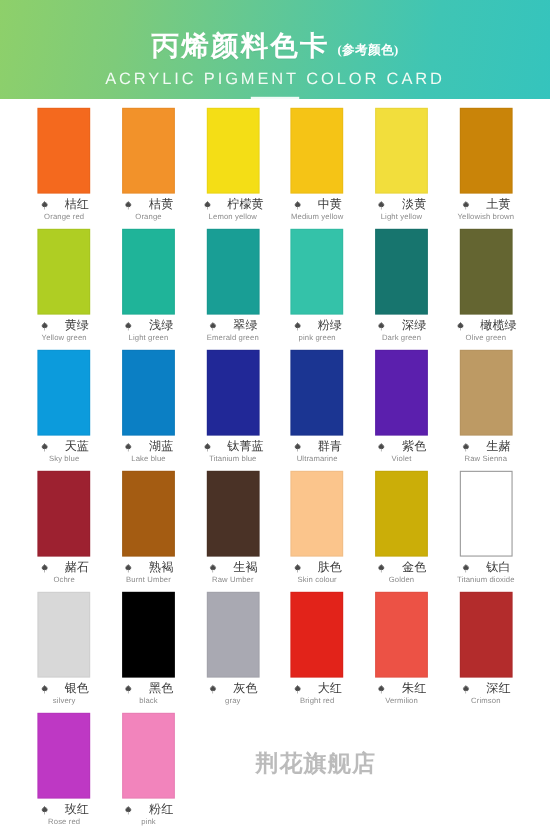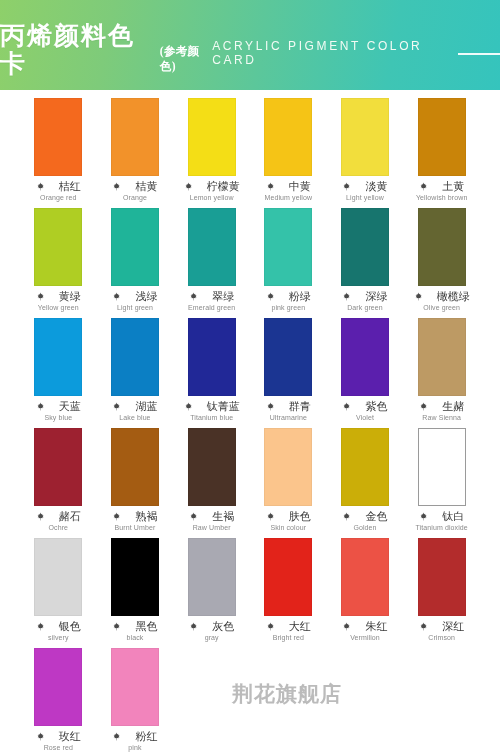--- a/index.html
+++ b/index.html
@@ -13,37 +13,37 @@
 
   
   .header {
     position: relative;
     width: 500px; height: 90px;
     background: linear-gradient(100deg, #8ed06a 0%, #7ecb7a 22%, #5cc79a 52%, #3fc5b4 78%, #35c4bd 100%);
     overflow: hidden;
   }
   .header-inner {
     position: absolute; left: 0; right: 0; top: 0; bottom: 0;
-    display: flex; flex-direction: row;
+    display: flex; flex-direction: column;
     align-items: center; justify-content: flex-end;
     padding-top: 9px;
   }
   .title-row { display: flex; align-items: flex-end; gap: 7px; }
   .title-cn {
     font-size: 25px; font-weight: bold; color: #ffffff;
     letter-spacing: 2px; line-height: 1.1;
     text-shadow: 0 1px 1px rgba(0,0,0,0.06);
   }
   .title-note {
     font-size: 11.5px; font-weight: bold; color: #ffffff;
     padding-bottom: 3px; letter-spacing: 0.3px; font-family: Liberation Serif, serif;
   }
   .subtitle {
     margin-top: 7px;
-    font-size: 12px; color: #f2fbf4;
+    font-size: 15px; color: #f2fbf4;
     letter-spacing: 2.6px; font-weight: normal;
   }
   .divider {
     margin-top: 8px;
     width: 44px; height: 2px; background: #ffffff; opacity: .92;
   }
 
   
   .grid {
     position: relative;

